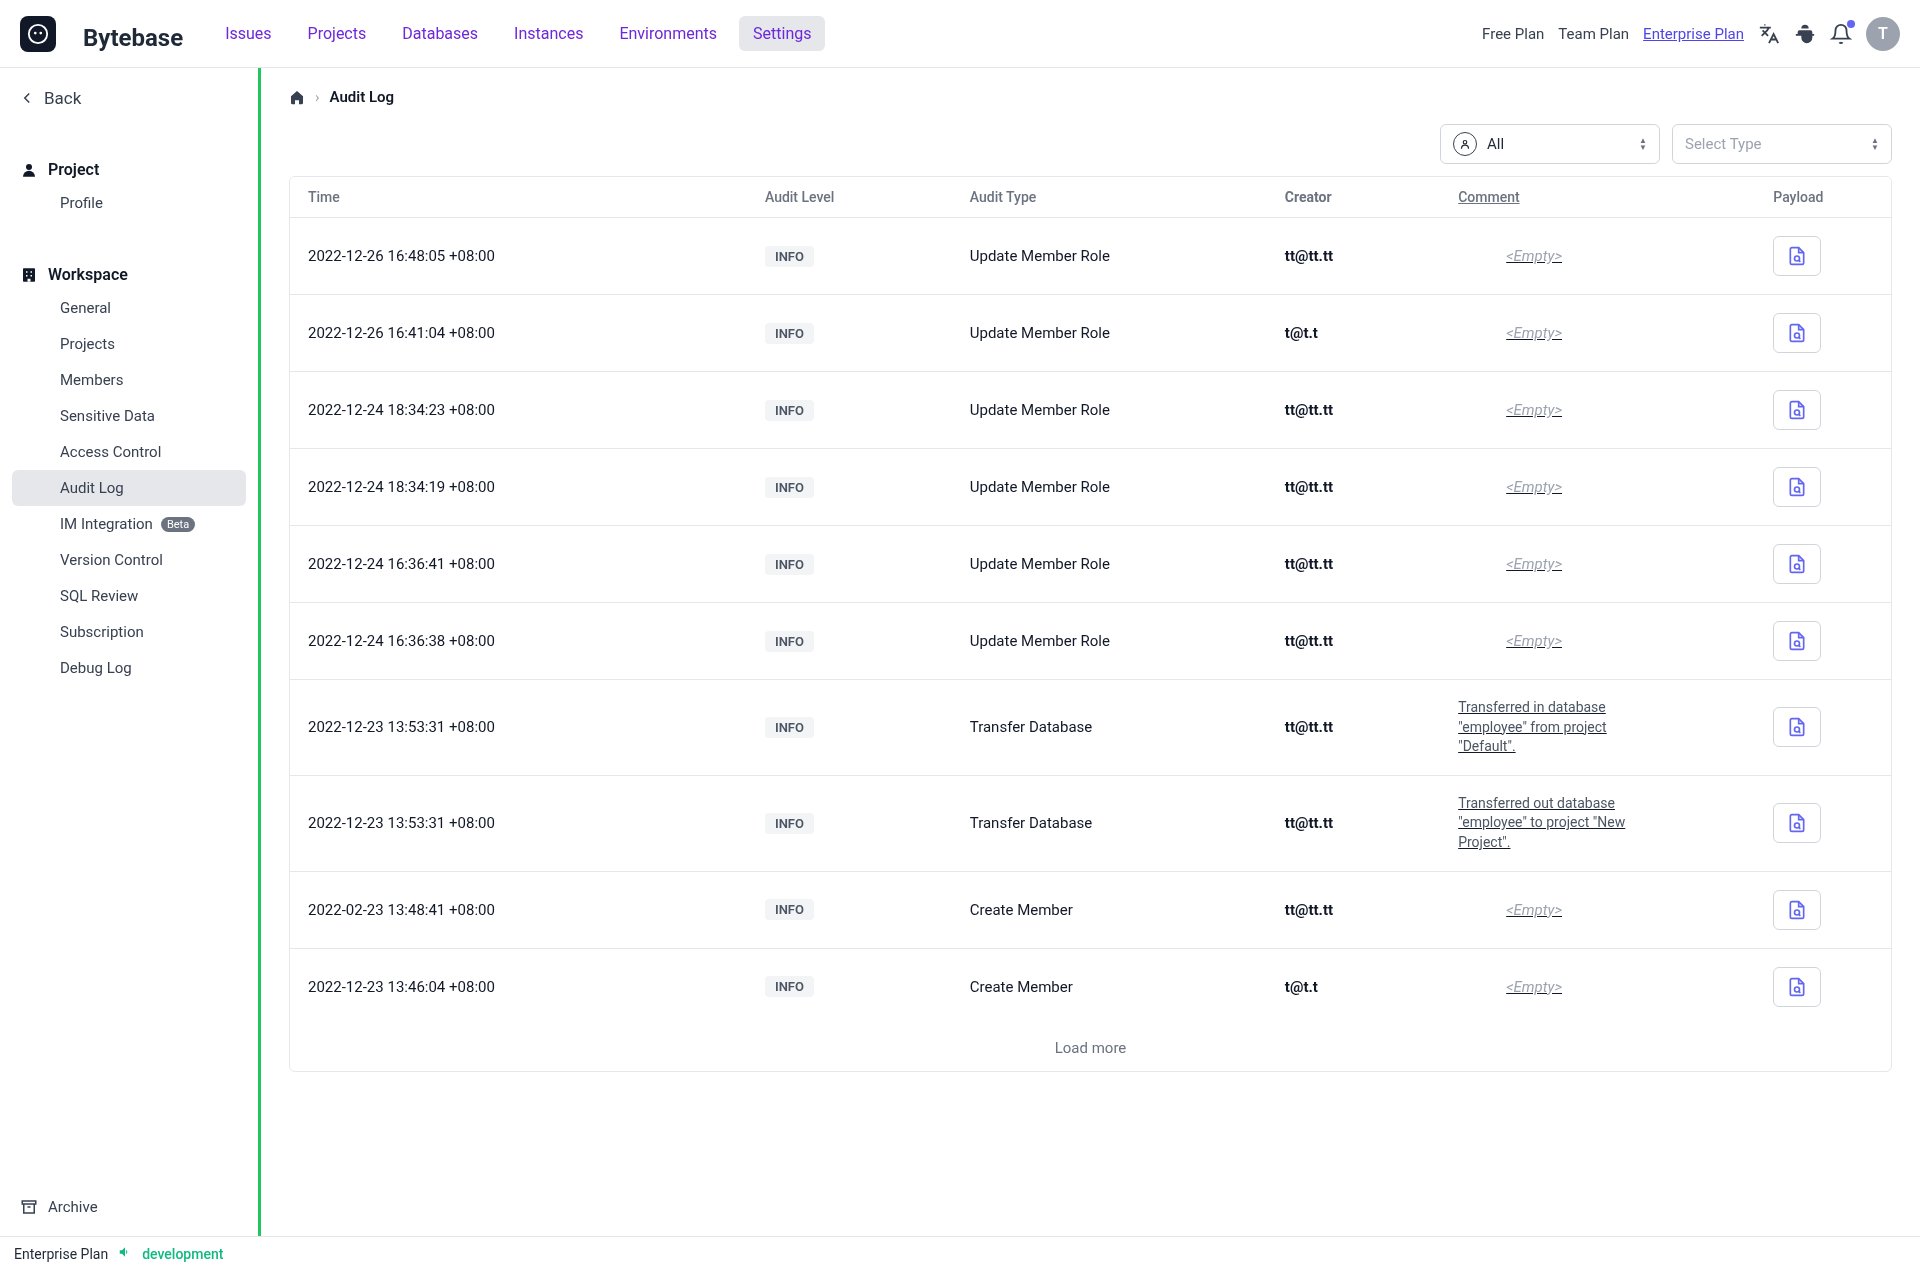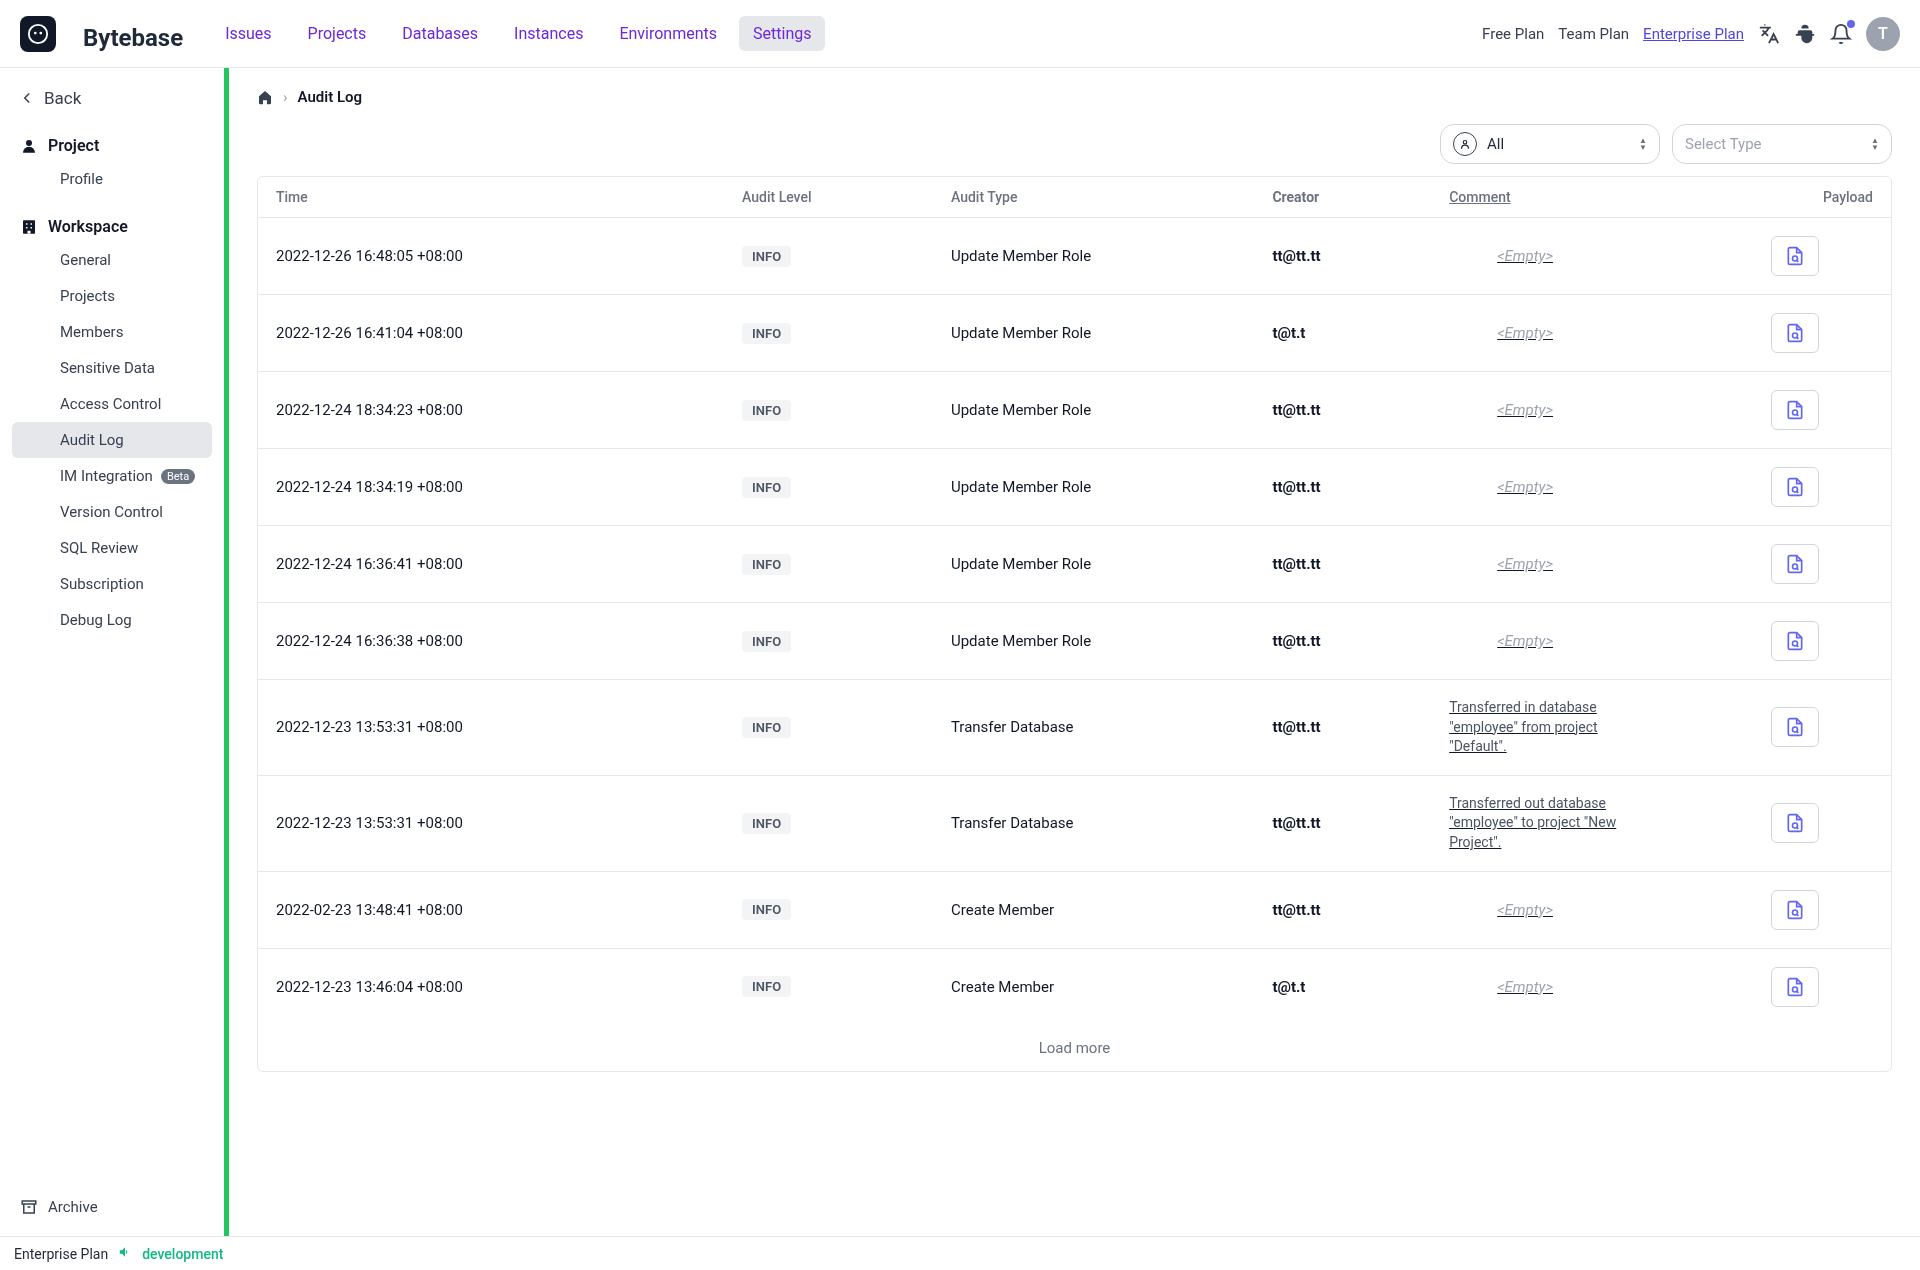--- a/index.html
+++ b/index.html
@@ -14,37 +14,37 @@
     .nav-item.active { background: #e5e7eb; }
     .header-right { margin-left: auto; display: flex; align-items: center; gap: 14px; }
     .plan-link { font-size: 15px; color: #374151; cursor: pointer; }
     .plan-link.enterprise { color: #4f46e5; text-decoration: underline; }
     .header-icon { width: 22px; height: 22px; color: #374151; cursor: pointer; display:flex; align-items:center; justify-content:center; position:relative; }
     .notif-dot { position:absolute; top:-3px; right:-3px; width:8px; height:8px; border-radius:50%; background:#6366f1; }
     .avatar { width: 34px; height: 34px; border-radius: 50%; background: #9ca3af; color: #fff; display:flex; align-items:center; justify-content:center; font-weight:600; font-size:16px; }
     
     
     .body { display: flex; min-height: calc(100vh - 68px - 34px); }
-    .sidebar { width: 229px; border-right: 5px solid #22c55e; padding: 12px; display:flex; flex-direction:column; }
+    .sidebar { width: 261px; border-right: 3px solid #22c55e; padding: 12px; display:flex; flex-direction:column;gap:24px; }
     .back-link { display:flex; align-items:center; gap:8px; padding: 8px 6px; font-size:17px; color:#374151; cursor:pointer; }
     .sidebar-section { margin-top: 14px; }
     .sidebar-section-title { display:flex; align-items:center; gap:10px; padding: 6px 8px; font-size:16px; font-weight:600; color:#111827; }
     .sidebar-item { padding: 9px 12px 9px 48px; font-size:15px; color:#374151; border-radius:6px; cursor:pointer; display:flex; align-items:center; gap:8px; }
     .sidebar-item.active { background: #e5e7eb; }
     .beta-badge { font-size:11px; background:#6b7280; color:#fff; padding:1px 6px; border-radius:10px; }
     .sidebar-bottom { margin-top:auto; }
     .archive-item { display:flex; align-items:center; gap:10px; padding:8px; font-size:15px; color:#374151; cursor:pointer; }
     
     
     .main { flex:1; padding: 20px 28px; }
     .breadcrumb { display:flex; align-items:center; gap:10px; font-size:15px; color:#374151; margin-bottom: 18px; }
     .breadcrumb-sep { color:#9ca3af; }
     .breadcrumb-current { font-weight:600; color:#111827; }
     .filters { display:flex; justify-content:flex-end; gap:12px; margin-bottom:12px; }
-    .filter-select { display:flex; align-items:center; gap:4px; border:1px solid #d1d5db; border-radius:14px; padding:7px 12px; font-size:15px; min-width:220px; cursor:pointer; justify-content:space-between; }
+    .filter-select { display:flex; align-items:center; gap:4px; border:1px solid #d1d5db; border-radius:6px; padding:7px 12px; font-size:15px; min-width:220px; cursor:pointer; justify-content:space-between; }
     .filter-select .left { display:flex; align-items:center; gap:10px; }
     .filter-select.placeholder { color:#9ca3af; }
     .user-circle { width:24px; height:24px; border:1.5px solid #374151; border-radius:50%; display:flex; align-items:center; justify-content:center; }
     .updown { display:flex; flex-direction:column; font-size:8px; color:#6b7280; line-height:7px; }
     
     
     .table-wrap { border:1px solid #e5e7eb; border-radius:6px; overflow:hidden; }
     table { width:100%; border-collapse:collapse; }
     thead th { text-align:left; font-size:14px; font-weight:500; color:#6b7280; padding:12px 18px; background:#fff; border-bottom:1px solid #e5e7eb; }
     tbody td { padding:18px; font-size:15px; color:#111827; border-bottom:1px solid #e5e7eb; vertical-align:middle; }
@@ -59,21 +59,21 @@
     
     .footer { height:34px; border-top:1px solid #e5e7eb; display:flex; align-items:center; padding:0 14px; gap:10px; font-size:14px; }
     .footer-env { color:#10b981; font-weight:500; }
     .sound-icon { color:#10b981; }
     
     .col-time { width:290px; }
     .col-level { width:130px; }
     .col-type { width:200px; }
     .col-creator { width:110px;font-weight:bold; }
     .col-comment { width:200px;text-decoration:underline; }
-    .col-payload { width:80px; text-align:right; }
+    .col-payload { width:80px; text-align:left; }
   </style>
 </head>
 <body>
 
 <div class="header">
   <div class="logo">
     <div class="logo-mark">
       <svg width="22" height="22" viewBox="0 0 24 24" fill="none">
           <circle cx="12" cy="12" r="10" stroke="#fff" stroke-width="2"></circle>
           <circle cx="9" cy="11" r="1.5" fill="#fff"></circle>

